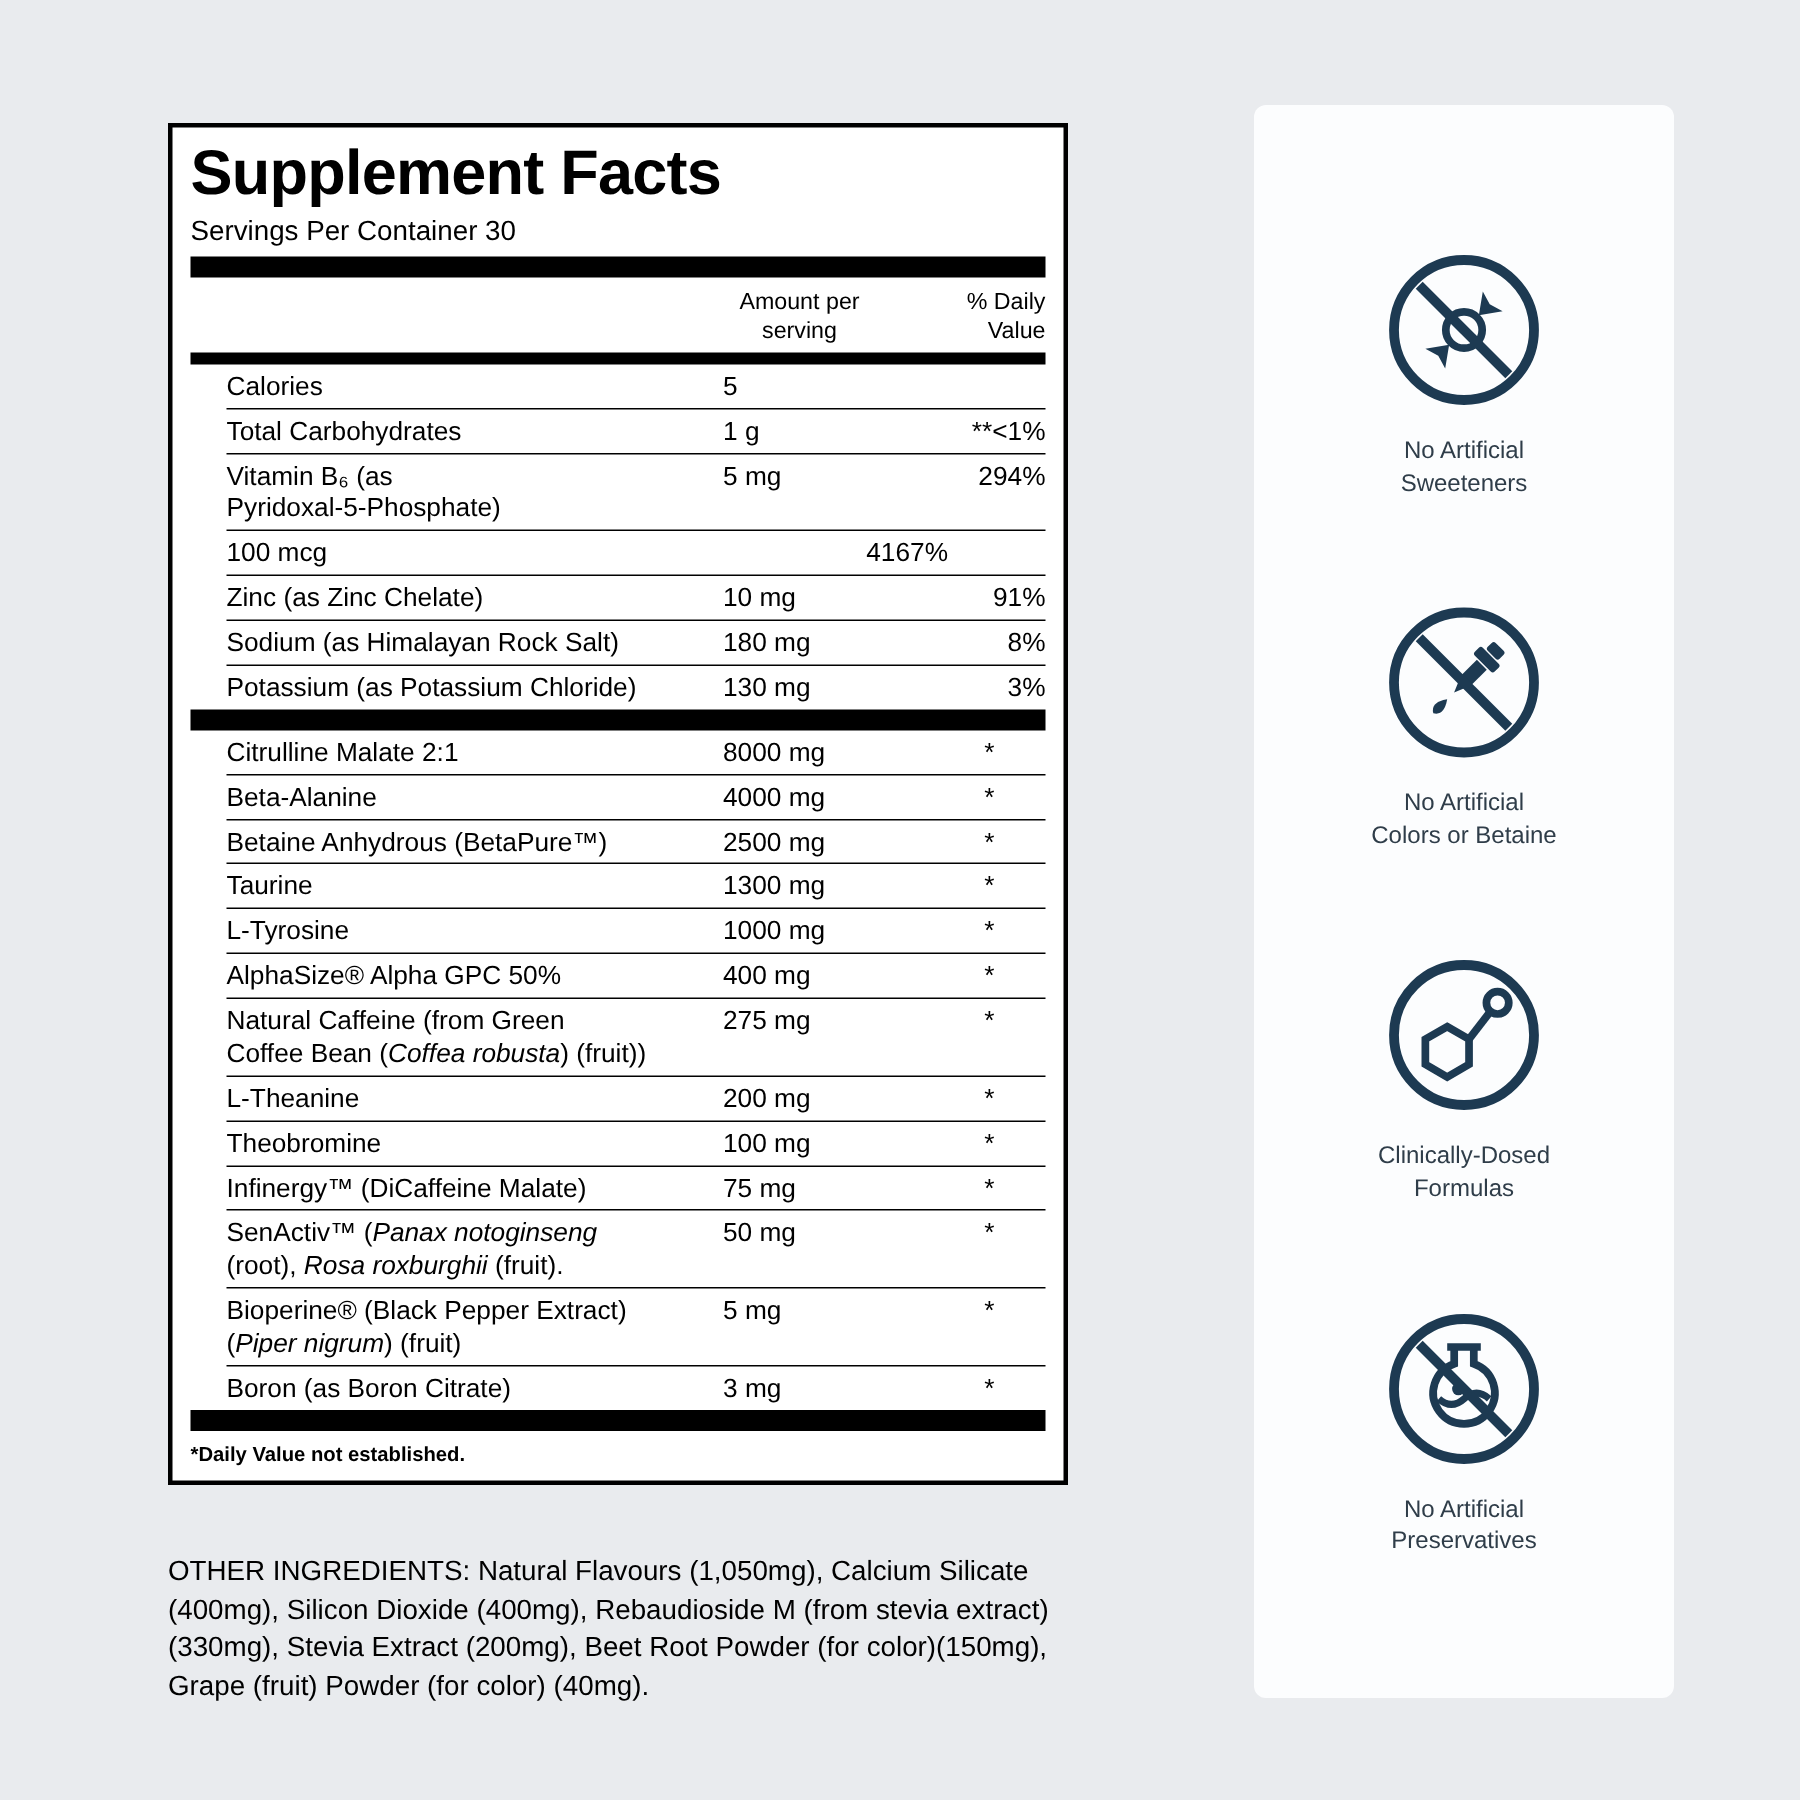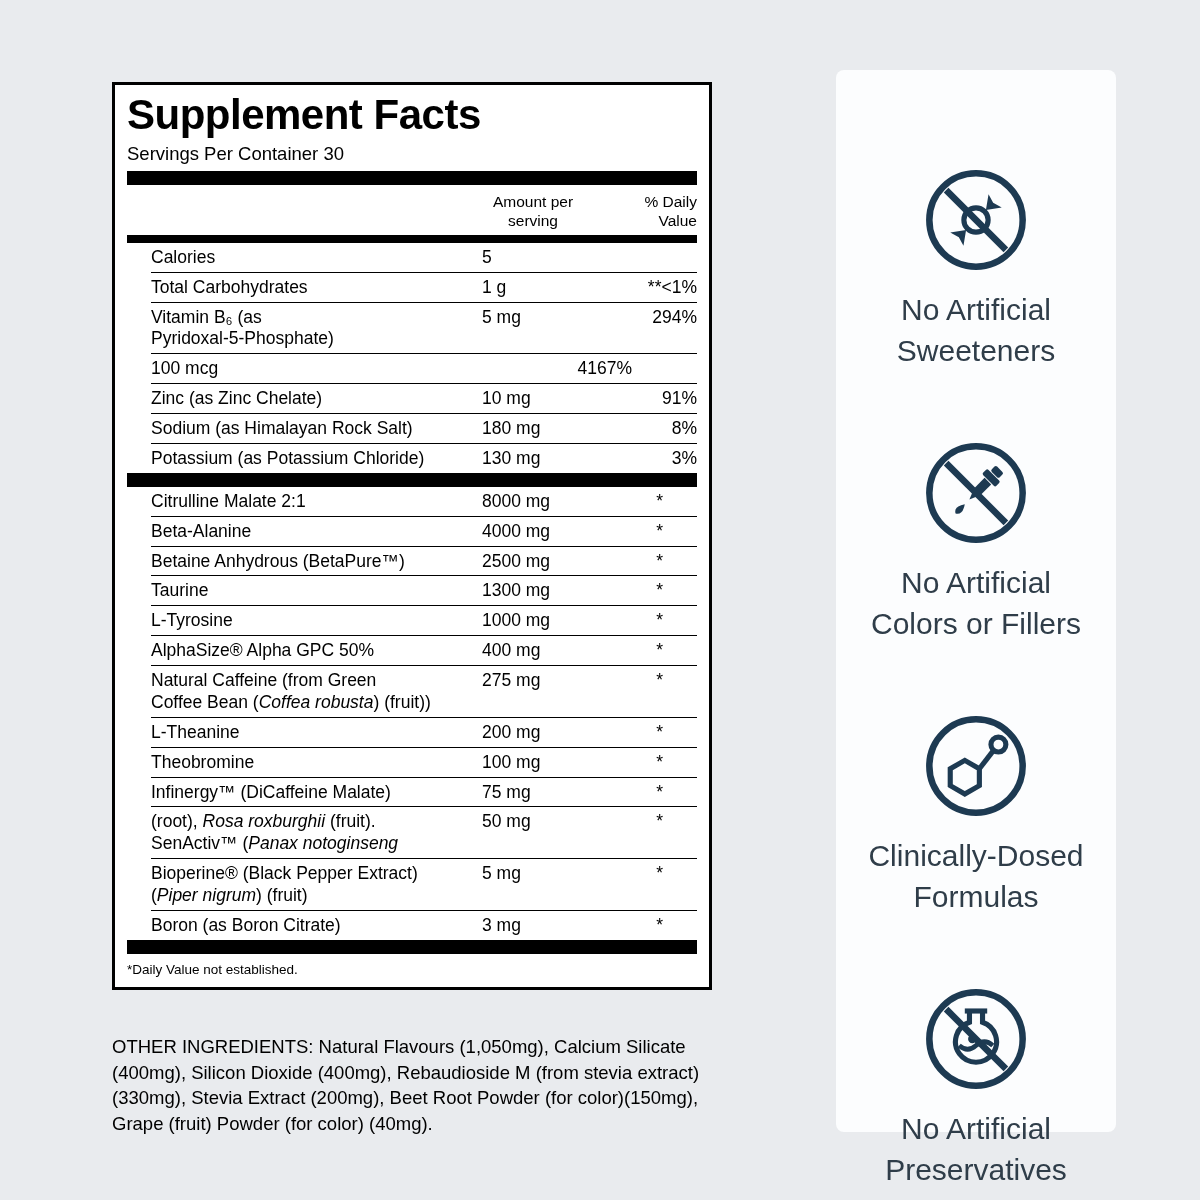--- a/index.html
+++ b/index.html
@@ -34,38 +34,38 @@
   .row {
     display:grid; grid-template-columns:331px 150px 1fr;
     align-items:start; border-bottom:1.5px solid #000;
     padding:4px 0 3px; font-size:17.5px; line-height:1.25;margin-left:24px;
   }
   .rows .row:last-child { border-bottom:none; }
   .cell.name { padding-right:6px; }
   .cell.dv { text-align:right; }
   .cell.dv.star { padding-right:34px; }
   .it { font-style:italic; }
-  .footnote { font-size:13.5px; font-weight:400; padding:8px 0 2px; }
+  .footnote { font-size:13.5px; font-weight:700; padding:8px 0 2px; }
   
   .other {
     position:absolute; left:112px; top:1034px; width:604px;
     margin:0; font-size:18.5px; line-height:1.38;
   }
   
   .badge-panel {
     position:absolute; left:836px; top:70px; width:280px; height:1062px;
     background:#fcfdfe; border-radius:8px;
     display:flex; flex-direction:column; align-items:center;
     padding:94px 0 0; box-sizing:border-box; gap:66px;
   }
   .badge { display:flex; flex-direction:column; align-items:center; gap:14px; }
   .badge-icon { color:var(--icon-color,#1d3a52); line-height:0; }
   .badge-icon svg { width:112px; height:112px; display:block; }
   .caption {
-    font-size:30px; line-height:1.35; text-align:center;
+    font-size:16px; line-height:1.35; text-align:center;
     color:var(--caption-color,#2f3d49);
   }
   .caption .cl { display:block; }
 </style>
 </head>
 <body>
 
 <div class="page">
 
   <div class="facts-box">
@@ -204,22 +204,22 @@
         </div>
         <div class="row">
           <div class="cell name">
             <div>Infinergy™ (DiCaffeine Malate)</div>
           </div>
           <div class="cell amt">75 mg</div>
           <div class="cell dv star">*</div>
         </div>
         <div class="row">
           <div class="cell name">
+            <div><span>SenActiv™ (</span><span class="it">Panax notoginseng</span></div>
             <div><span>(root), </span><span class="it">Rosa roxburghii</span><span> (fruit).</span></div>
-            <div><span>SenActiv™ (</span><span class="it">Panax notoginseng</span></div>
           </div>
           <div class="cell amt">50 mg</div>
           <div class="cell dv star">*</div>
         </div>
         <div class="row">
           <div class="cell name">
             <div>Bioperine® (Black Pepper Extract)</div>
             <div><span>(</span><span class="it">Piper nigrum</span><span>) (fruit)</span></div>
           </div>
           <div class="cell amt">5 mg</div>
@@ -269,21 +269,21 @@
             <rect x="54" y="24" width="12" height="8" rx="2"></rect>
             <rect x="50" y="33" width="20" height="8" rx="2"></rect>
             <path d="M55 42 h10 v16 l-5 12 l-5 -12 Z"></path>
             <path d="M60 77 q7 10 0 14 q-7 -4 0 -14 Z"></path>
           </g>
           <line x1="28" y1="28" x2="92" y2="92" stroke="currentColor" stroke-width="7"></line>
         </svg>
       </span>
       <div class="caption">
         <span class="cl">No Artificial</span>
-        <span class="cl">Colors or Fillers</span>
+        <span class="cl">Colors or Betaine</span>
       </div>
     </div>
 
     <div class="badge">
       <span class="badge-icon">
         <svg viewBox="0 0 120 120" fill="none">
           <circle cx="60" cy="60" r="50" stroke="currentColor" stroke-width="7"></circle>
           <path d="M48 54 L63.6 63 L63.6 81 L48 90 L32.4 81 L32.4 63 Z" stroke="currentColor" stroke-width="5.5"></path>
           <line x1="63.6" y1="63" x2="79" y2="43" stroke="currentColor" stroke-width="5.5"></line>
           <circle cx="84" cy="37" r="8" stroke="currentColor" stroke-width="5.5"></circle>

